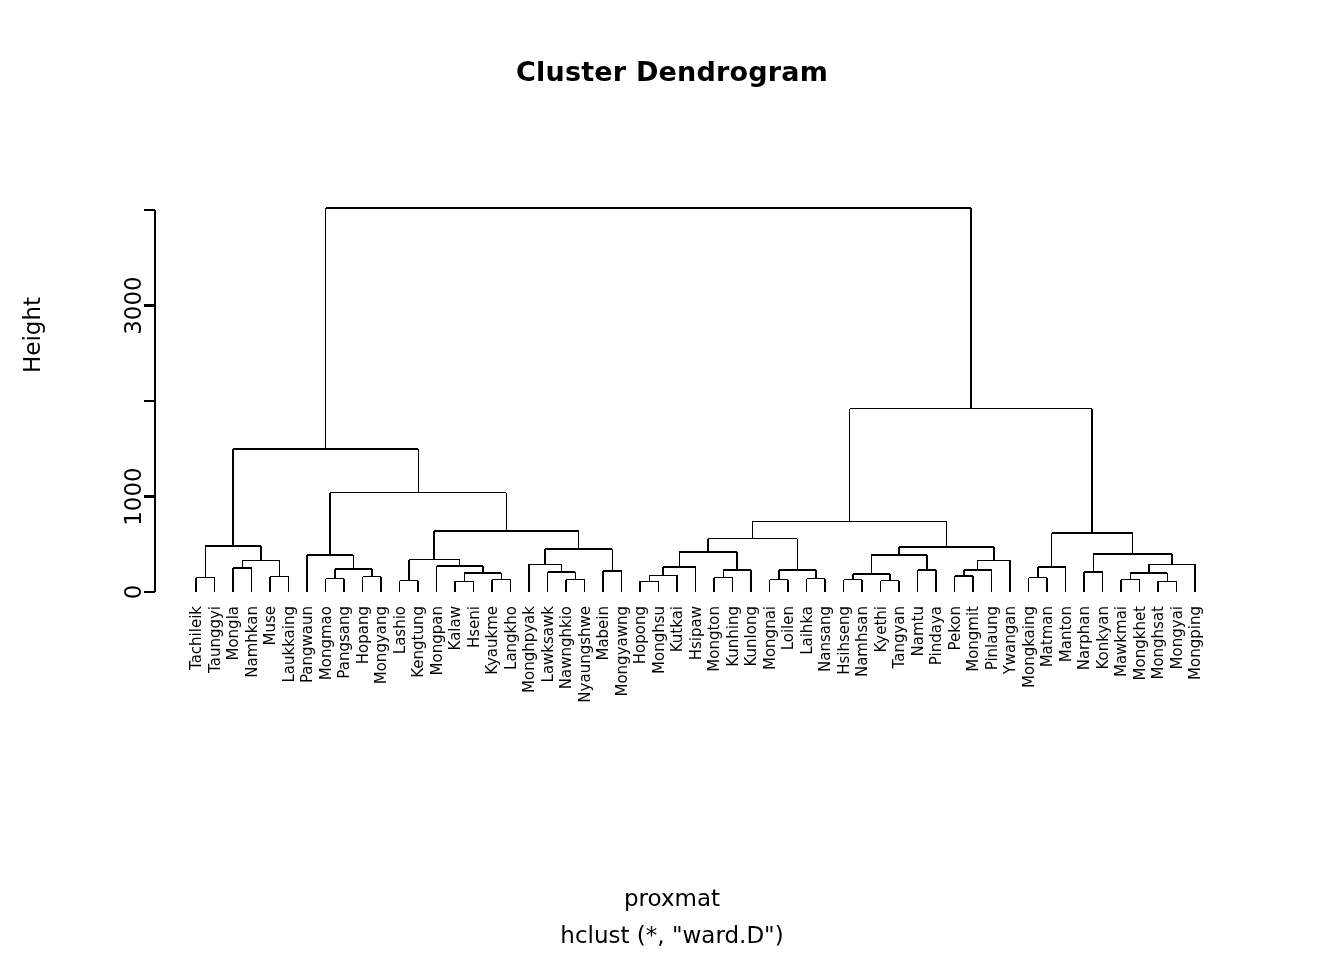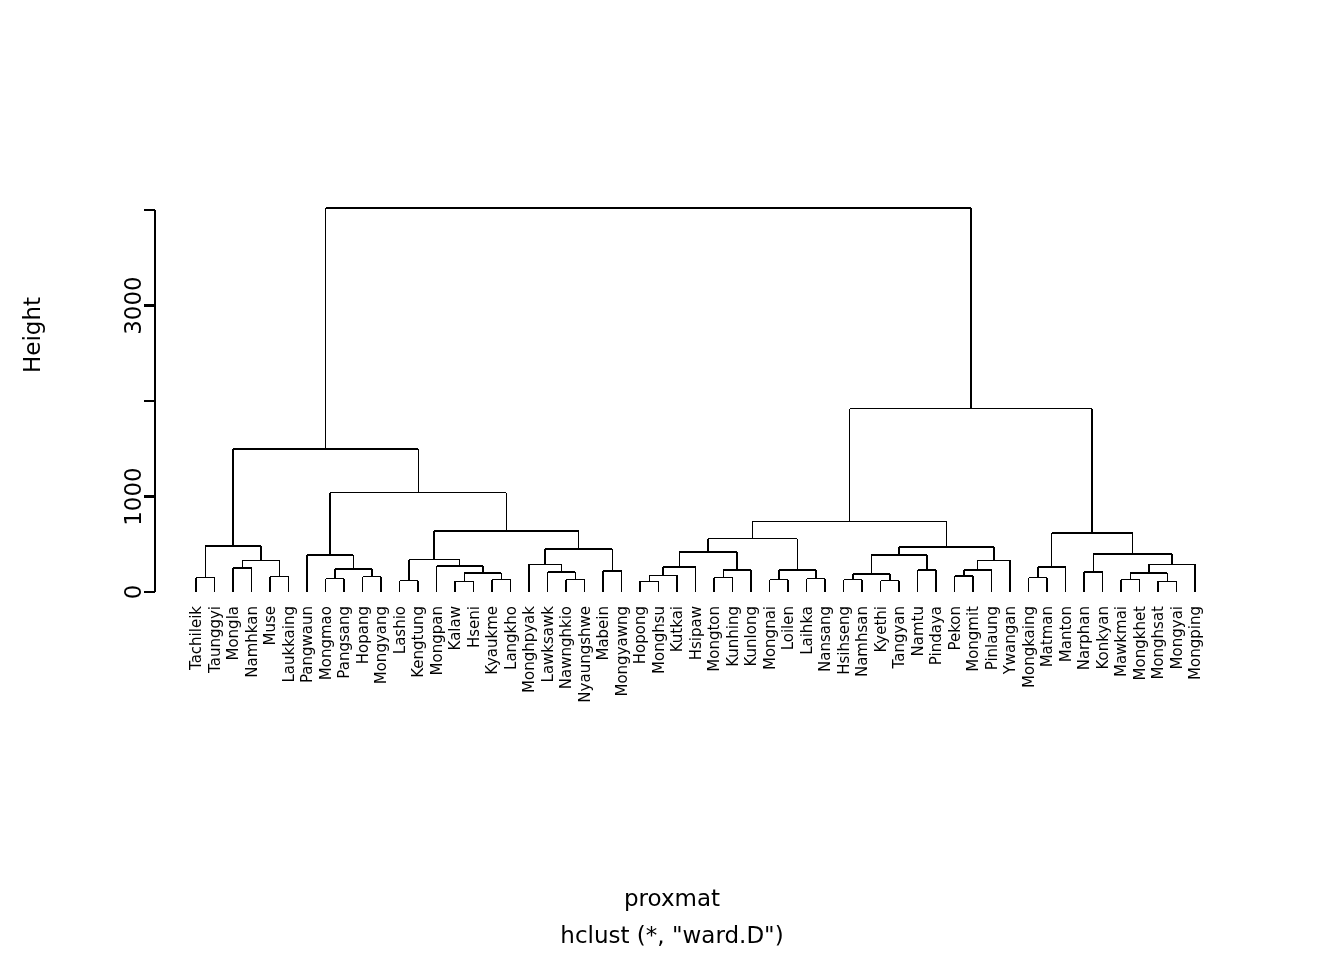--- a/index.html
+++ b/index.html
@@ -75,20 +75,21 @@
     font-family: "DejaVu Sans", "Liberation Sans", sans-serif;
     font-size: 15px;
     fill: #000000;
   }
 </style>
 </head>
 <body>
 
 <div id="plot-root">
 
+  <div class="plot-title">Cluster Dendrogram</div>
 
   <div class="y-axis-title">Height</div>
 
   <svg class="dendro" viewBox="0 0 1344 960">
     <g id="axis-group">
         <line x1="155" y1="210" x2="155" y2="592" class="axis-line"></line>
         <line x1="144" y1="592" x2="155" y2="592" class="tick-line"></line>
         <line x1="144" y1="496.5" x2="155" y2="496.5" class="tick-line"></line>
         <line x1="144" y1="401" x2="155" y2="401" class="tick-line"></line>
         <line x1="144" y1="305.5" x2="155" y2="305.5" class="tick-line"></line>

